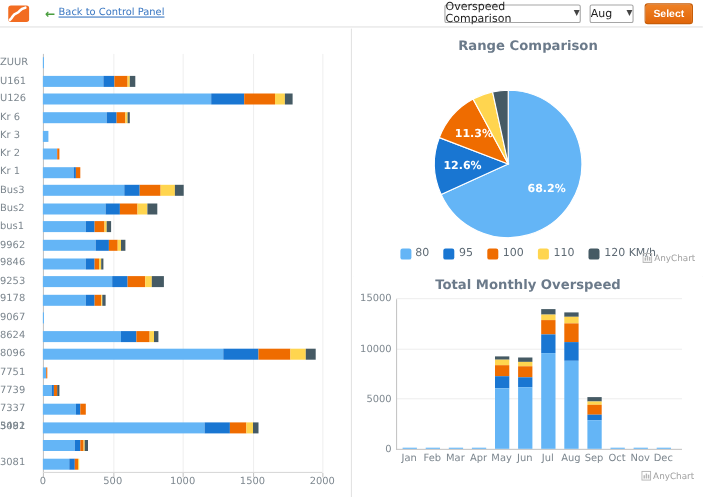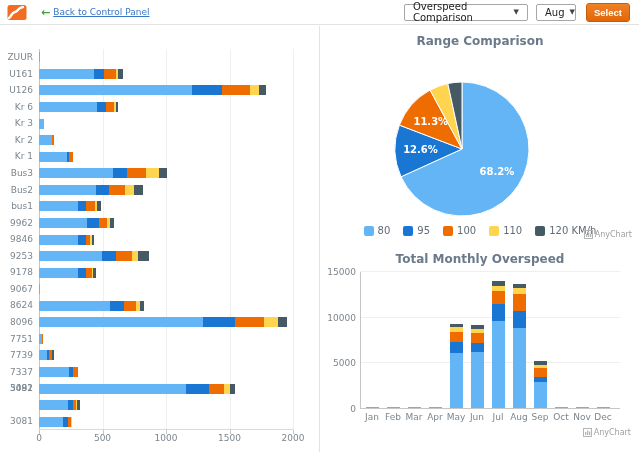--- a/index.html
+++ b/index.html
@@ -11,39 +11,39 @@
   #header { position:absolute; left:0; top:0; width:639px; height:25px;
     border-bottom:1px solid #e2e2e2; display:flex; align-items:center; padding:0 7px; background:#fff; }
   .logo-wrap { display:flex; align-items:center; }
   .logo-text { font-size:15px; font-weight:900; font-style:italic; color:#161616;
     letter-spacing:.4px; margin-left:4px; }
   .back-wrap { display:flex; align-items:center; margin-left:14px; }
   .back-arrow { color:#4aא8b44; color:#4a9e3f; font-weight:bold; font-size:11px; margin-right:3px; }
   .back-link { color:#3a77c2; font-size:9px; text-decoration:underline; cursor:pointer; }
   .hdr-spacer { flex:1; }
   .select-box { height:17px; border:1px solid #a6a6a6; border-radius:2px; background:#fff;
-    display:flex; align-items:center; justify-content:space-between; padding:0 8px;
+    display:flex; align-items:center; justify-content:space-between; padding:0 0;
     font-size:10px; color:#222; cursor:pointer; margin-left:8px; }
   .select-box .caret { font-size:7px; color:#444; margin-left:5px; }
   #report-select { width:124px; }
   #month-select { width:40px; }
   #select-btn { margin-left:10px; margin-right:2px; padding:3px 7px; font-size:9.5px; font-weight:bold;
     color:#fff; background:linear-gradient(#ef8125,#e1660a); border:1px solid #c75d08;
     border-radius:3px; cursor:pointer; }
 
   
   .panel { position:absolute; background:#fff; }
   #left-panel  { left:0;   top:26px; width:320px; height:426px; border-right:1px solid #e3e3e3; }
   #rt-panel    { left:321px; top:26px;  width:318px; height:226px; border-bottom:1px solid #e3e3e3; }
   #rb-panel    { left:321px; top:244px; width:318px; height:200px; }
   .chart-title { position:absolute; left:0; width:100%; text-align:center;
     font-size:12px; font-weight:bold; color:#6b7a8a; }
 
   
-  #hbar-labels .cat-label { position:absolute; left:0; width:33px; text-align:right;
+  #hbar-labels .cat-label { position:absolute; left:0; width:33px; text-align:left;
     font-size:9px; color:#7c868e; }
   #hbar-plot { position:absolute; left:39px; top:23px; width:254px; height:381px; }
   .vgrid { position:absolute; top:0; bottom:0; width:1px; background:#efefef; }
   .vgrid.axis { background:#c6c6c6; }
   .hbar-row { position:absolute; left:0; height:10px; display:flex; }
   .seg { height:100%; }
   .hbar-baseline { position:absolute; left:0; right:0; bottom:0; height:1px; background:#d9d9d9; }
   .xtick-mark { position:absolute; top:381px; width:1px; height:4px; background:#c6c6c6; }
   .xtick-label { position:absolute; top:407px; width:40px; text-align:center; font-size:9px; color:#7c868e; }
 

